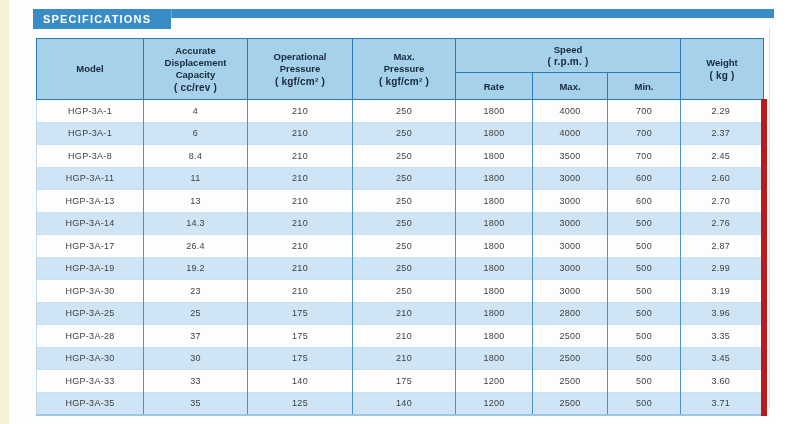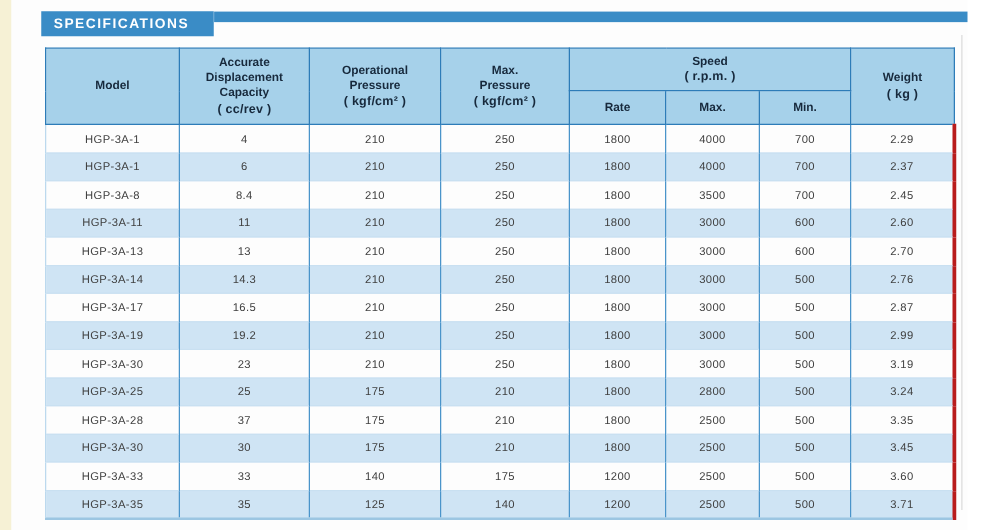--- a/index.html
+++ b/index.html
@@ -41,21 +41,21 @@
   thead th .tt { display:block; white-space:pre-line; line-height:1.25; }
   thead th .tu { display:block; font-size:10px; margin-top:1px; letter-spacing:0.2px; }
   tbody tr { height:22.5px; }
   tbody tr:nth-child(even) { background:#cfe4f4; }
   tbody td {
     font-size:9px; color:#3f3f3f; text-align:center; padding:0;
     border-left:1px solid #4a94ca; border-top:1px solid #c9e0f1;
     letter-spacing:0.3px;
   }
   tbody td:first-child { border-left:1px solid #bcd9ee; }
-  tbody td:last-child  { border-right:3px solid #b91c1c; }
+  tbody td:last-child  { border-right:6px solid #b91c1c; }
   tbody tr:first-child td { border-top:none; }
 </style>
 </head>
 <body>
 
 <div class="page">
   <div class="left-strip"></div>
 
   <div class="banner">
     <div class="banner-box">SPECIFICATIONS</div>
@@ -166,21 +166,21 @@
             <td>14.3</td>
             <td>210</td>
             <td>250</td>
             <td>1800</td>
             <td>3000</td>
             <td>500</td>
             <td>2.76</td>
           </tr>
           <tr>
             <td>HGP-3A-17</td>
-            <td>16.5</td>
+            <td>26.4</td>
             <td>210</td>
             <td>250</td>
             <td>1800</td>
             <td>3000</td>
             <td>500</td>
             <td>2.87</td>
           </tr>
           <tr>
             <td>HGP-3A-19</td>
             <td>19.2</td>
@@ -202,21 +202,21 @@
             <td>3.19</td>
           </tr>
           <tr>
             <td>HGP-3A-25</td>
             <td>25</td>
             <td>175</td>
             <td>210</td>
             <td>1800</td>
             <td>2800</td>
             <td>500</td>
-            <td>3.24</td>
+            <td>3.96</td>
           </tr>
           <tr>
             <td>HGP-3A-28</td>
             <td>37</td>
             <td>175</td>
             <td>210</td>
             <td>1800</td>
             <td>2500</td>
             <td>500</td>
             <td>3.35</td>

